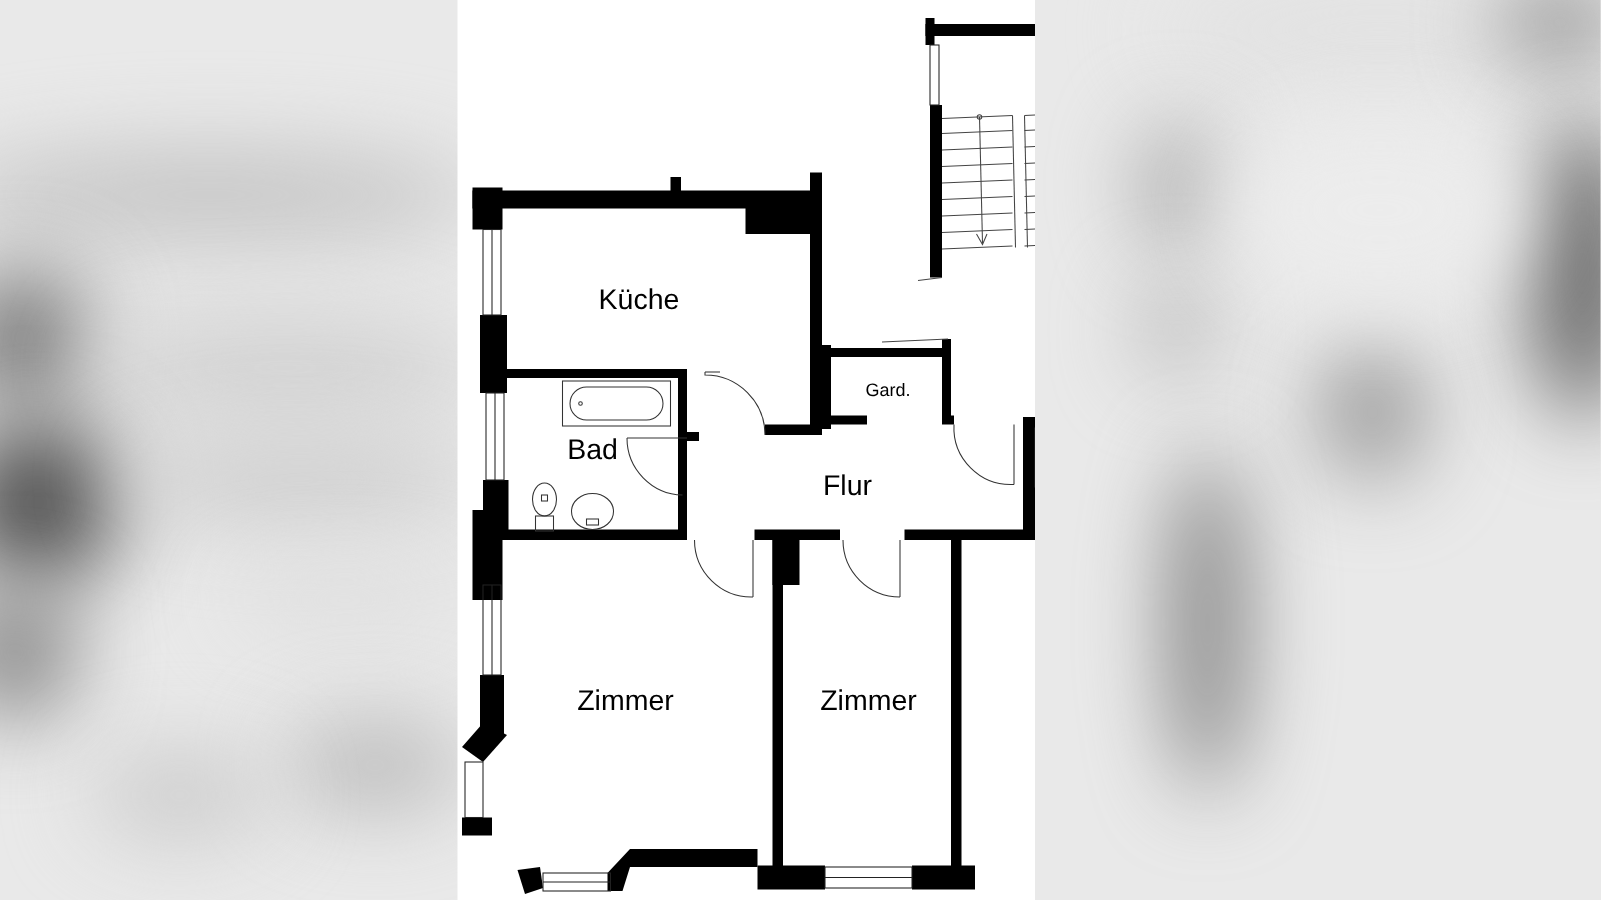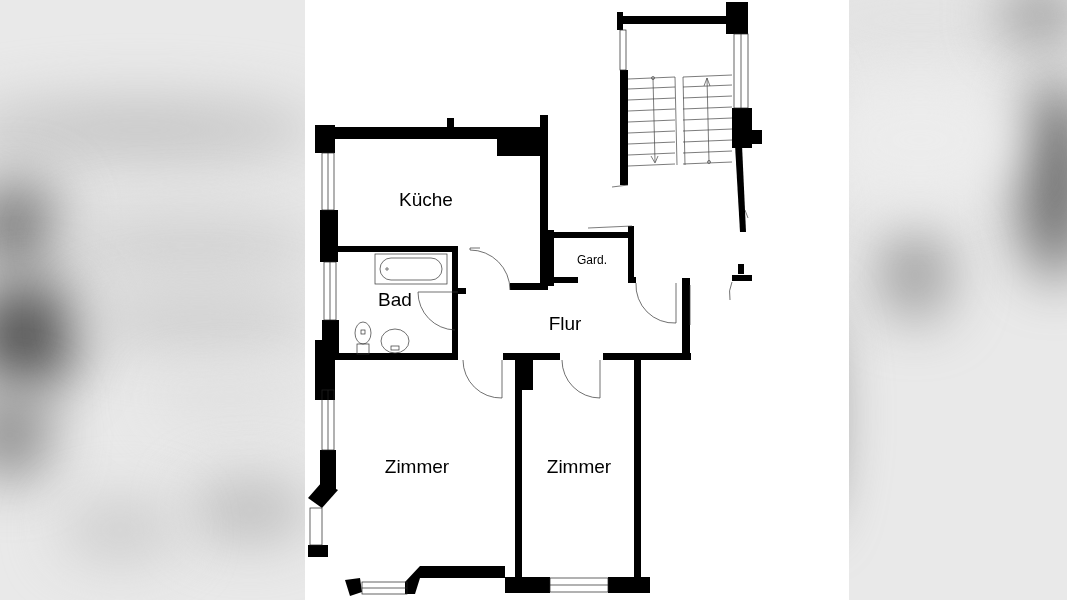--- a/index.html
+++ b/index.html
@@ -1,19 +1,19 @@
 <!DOCTYPE html>
 <html><head>
   <meta charset="utf-8">
   <style>
     html, body { margin: 0; padding: 0; }
     body { width: 1067px; height: 600px; overflow: hidden; position: relative; background: #e9e9e9; font-family: "Liberation Sans", sans-serif; }
     .blur-bg { position: absolute; left: 0; top: 0; width: 1067px; height: 600px; overflow: hidden; }
     .blur-bg .blob { position: absolute; border-radius: 50%; filter: blur(28px); }
-    .panel { position: absolute; left: 305px; top: 0; width: 544px; height: 600px; background: #ffffff; overflow: hidden; }
+    .panel { position: absolute; left: 305px; top: 0; width: 385px; height: 600px; background: #ffffff; overflow: hidden; }
     svg { position: absolute; left: 0; top: 0; }
     .room-label { font-family: "Liberation Sans", sans-serif; fill: #000; }
   </style>
 </head>
 <body>
 
 <div class="blur-bg">
   <div class="blob" style="left:-40px;top:100px;width:360px;height:60px;background:#c4c4c4;"></div>
   <div class="blob" style="left:-30px;top:180px;width:90px;height:90px;background:#7a7a7a;"></div>
   <div class="blob" style="left:60px;top:210px;width:260px;height:70px;background:#d2d2d2;"></div>

